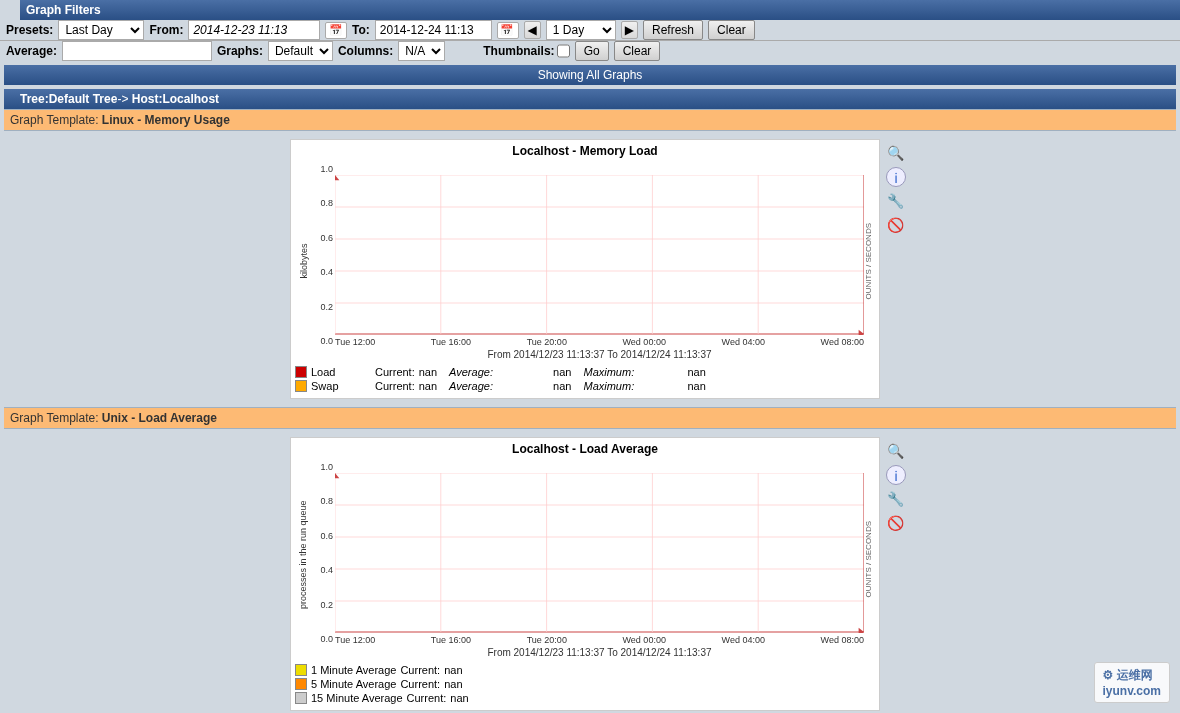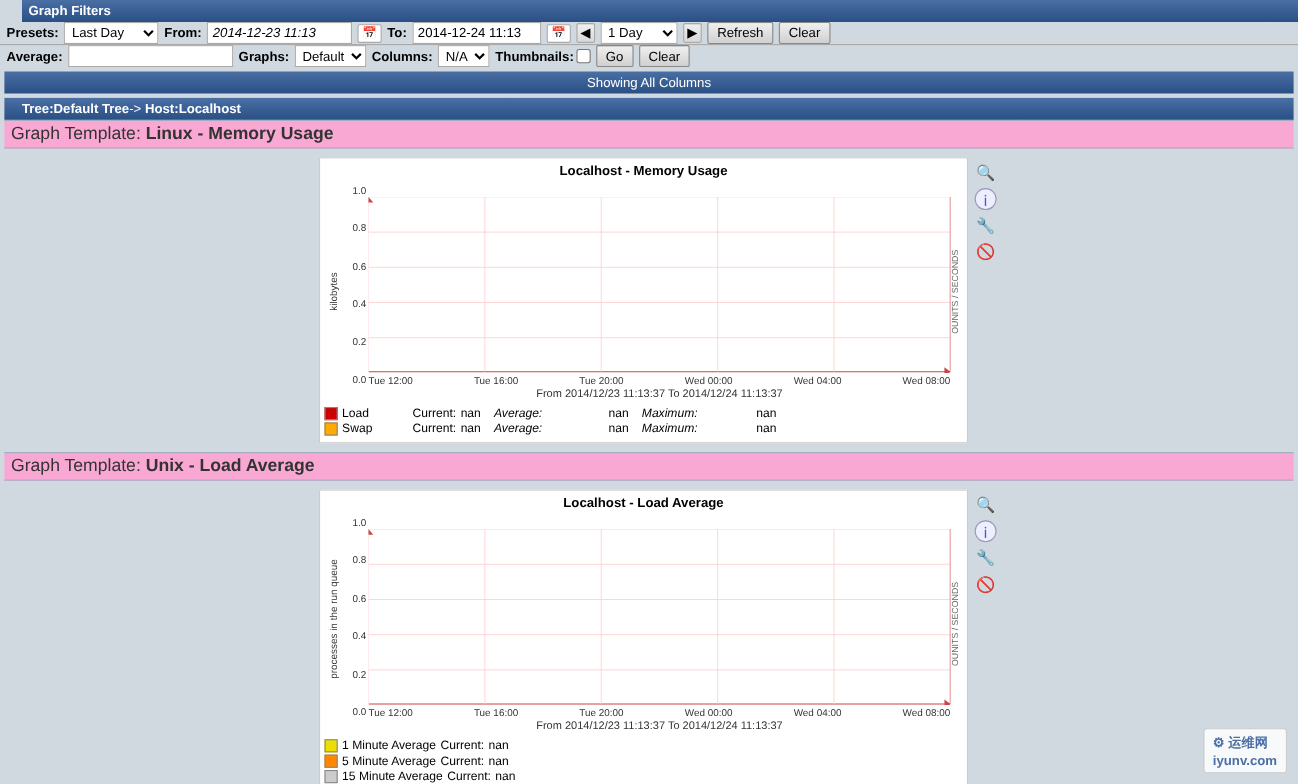--- a/index.html
+++ b/index.html
@@ -72,26 +72,26 @@
       background: linear-gradient(to bottom, #4a6fa5, #2a4f85);
       color: white;
       padding: 3px 16px;
       margin: 0 4px;
       font-size: 12px;
     }
     .tree-host-bar span.normal { font-weight: normal; }
     .tree-host-bar span.bold { font-weight: bold; }
 
     .graph-template-bar {
-      background: #f9a8d4;
+      background: #fdba74;
       border-top: 1px solid #a0b0c0;
       border-bottom: 1px solid #a0b0c0;
       padding: 3px 6px;
       margin: 0 4px;
-      font-size: 16px;
+      font-size: 12px;
       color: #333;
     }
     .graph-template-bar span.label { font-weight: normal; }
     .graph-template-bar span.value { font-weight: bold; }
 
     .graph-section {
       margin: 4px;
       background: #d0d8e0;
     }
 
@@ -219,20 +219,21 @@
       font-size: 8px;
       color: #666;
       white-space: nowrap;
       align-self: center;
       margin-right: 2px;
     }
 
     .checkbox-label {
       display: flex;
       gap: 2px;
+      margin-left: 33px;
     }
 
     .watermark {
       position: fixed;
       bottom: 10px;
       right: 10px;
       background: rgba(255,255,255,0.85);
       border: 1px solid #ccc;
       padding: 4px 8px;
       font-size: 12px;
@@ -301,36 +302,36 @@
       <span>Thumbnails:</span>
       <input type="checkbox" style="">
     </span>
 
     <button>Go</button>
     <button>Clear</button>
   </div>
 </div>
 
 <div class="showing-bar">
-  <span>Showing All Columns</span>
+  <span>Showing All Graphs</span>
 </div>
 
 <div class="tree-host-bar">
   <span class="bold">Tree:</span><span class="bold">Default Tree</span><span class="normal">-&gt; </span><span class="bold">Host:</span><span class="bold">Localhost</span>
 </div>
 
 <div class="graph-template-bar">
   <span class="label">Graph Template: </span><span class="value">Linux - Memory Usage</span>
 </div>
 
 <div class="graph-section">
   <div class="graph-container">
     <div style="width:280px;"></div>
     <div class="graph-box">
-      <div class="graph-title">Localhost - Memory Usage</div>
+      <div class="graph-title">Localhost - Memory Load</div>
       <div class="graph-area">
 
         <div class="y-label-container">
           <span class="y-label">kilobytes</span>
         </div>
 
         <div style="display:flex;flex-direction:column;justify-content:space-between;width:24px;font-size:9px;color:#333;text-align:right;padding-right:2px;padding-bottom:14px;padding-top:2px;">
           <span>1.0</span>
           <span>0.8</span>
           <span>0.6</span>

